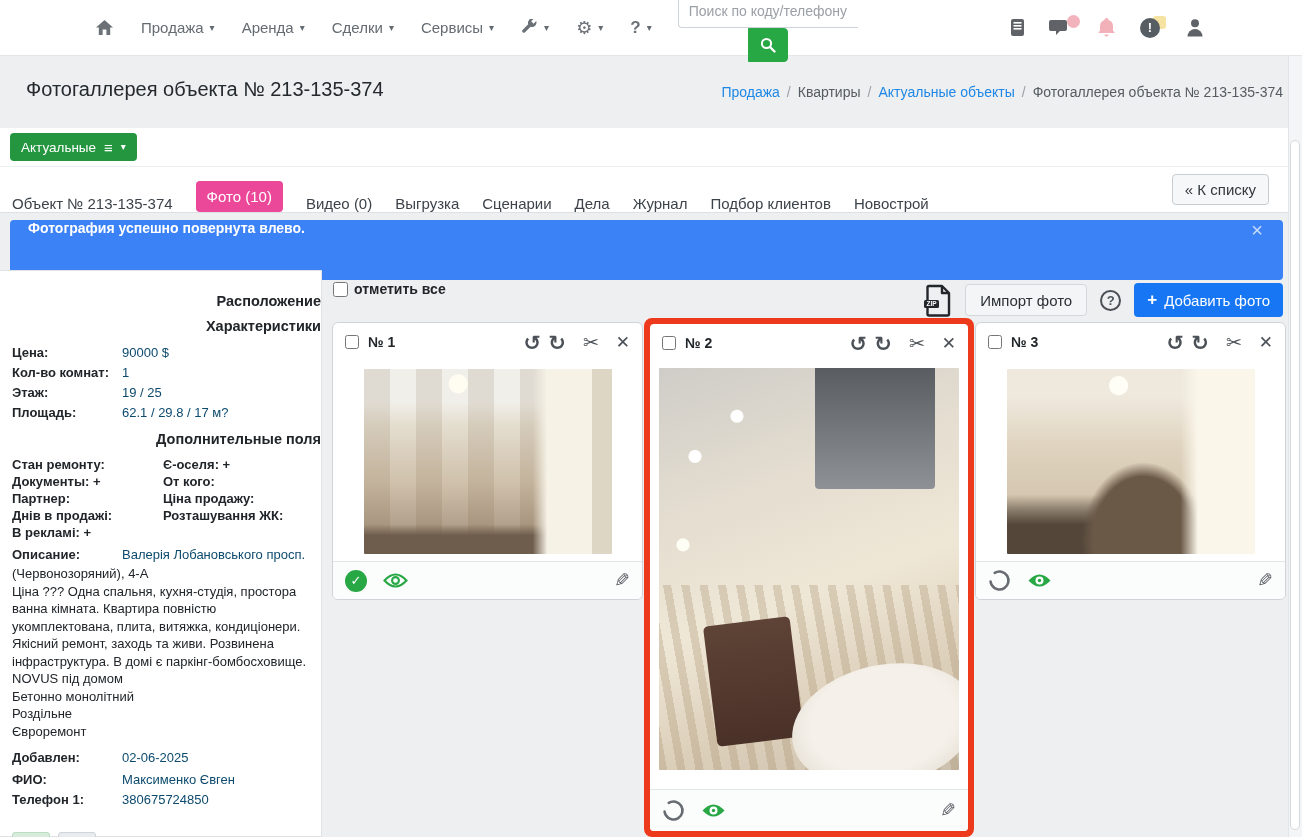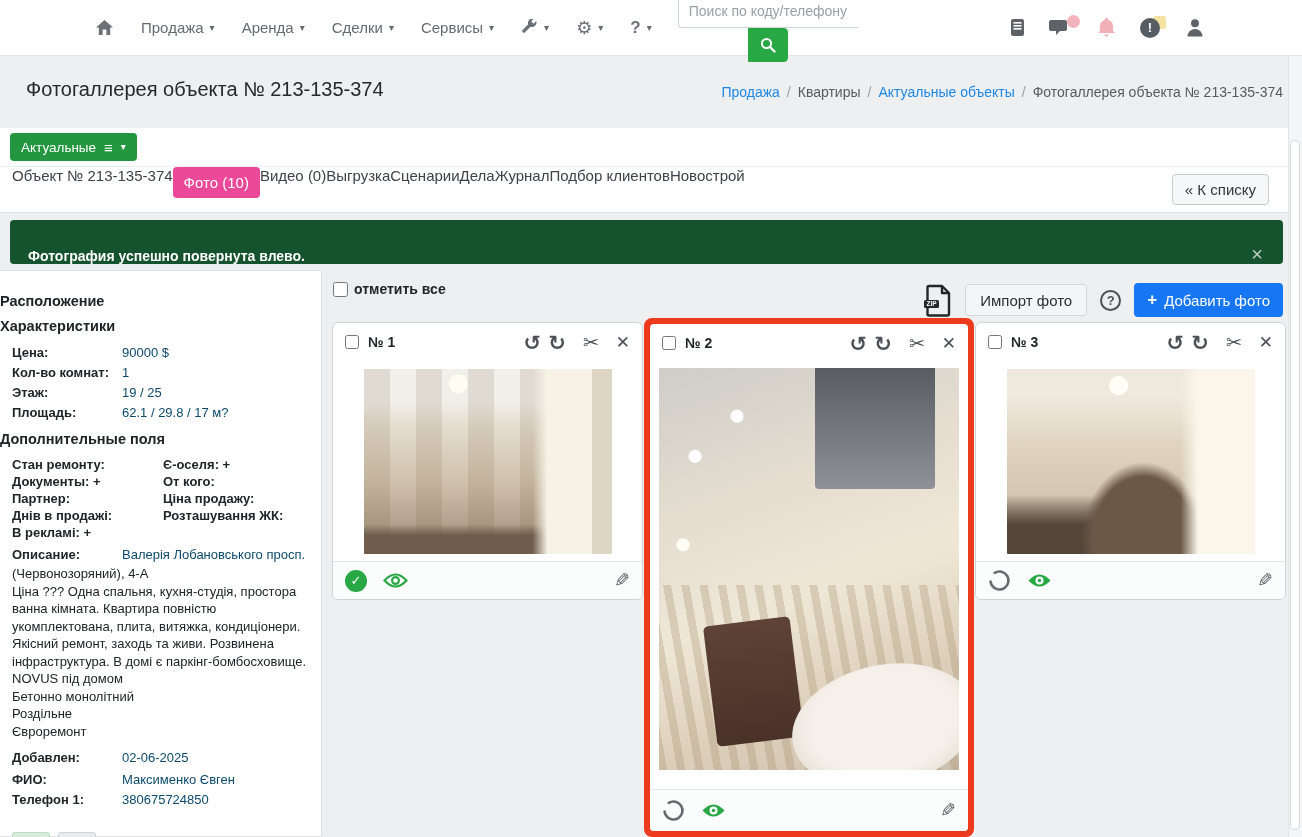--- a/index.html
+++ b/index.html
@@ -56,44 +56,44 @@
 
   
   .panel { position:absolute; top:128px; left:0; width:1288px; height:85px; background:#fff; border-bottom:1px solid #dde1e4; }
   .panel-row1 { height:39px; border-bottom:1px solid #eceff1; display:flex; align-items:center; padding:0 10px; }
   .btn-actual {
     height:28px; background:#23963f; border-radius:4px; color:#fff; font-size:13.5px;
     display:flex; align-items:center; gap:8px; padding:0 11px; cursor:pointer;
   }
   .btn-actual .menu-glyph { font-size:15px; font-weight:bold; }
   .btn-actual .caret { color:#fff; }
-  .panel-row2 { height:45px; display:flex; align-items:flex-start; padding:0 12px; position:relative; }
+  .panel-row2 { height:45px; display:flex; align-items:flex-end; padding:0 12px; gap:23px; position:relative; }
   .tab { font-size:15px; color:#3c434a; cursor:pointer; white-space:nowrap; }
   .tab.active { background:#ec4899; color:#fff; padding:7px 11px; border-radius:4px; }
   .btn-back {
     position:absolute; right:19px; top:7px; height:31px; padding:0 12px;
     background:#f6f7f8; border:1px solid #c8cdd2; border-radius:4px;
     font-size:15px; color:#33383d; display:flex; align-items:center; cursor:pointer;
   }
 
   
   .alert {
-    position:absolute; top:220px; left:10px; width:1273px; height:44px;
-    background:#14532d; border-radius:4px; display:flex; align-items:flex-end;
+    position:absolute; top:220px; left:10px; width:1273px; height:60px;
+    background:#3b82f6; border-radius:4px; display:flex; align-items:flex-start;
   }
   .alert-text { color:#fff; font-weight:bold; font-size:14px; margin-left:18px; }
   .alert-close { margin-left:auto; margin-right:20px; color:rgba(255,255,255,.72); font-size:20px; cursor:pointer; line-height:1; }
 
   
   .sidebar {
     position:absolute; top:270px; left:0; width:322px; bottom:0;
     background:#fff; border:1px solid #dfe3e6; border-left:none;
     padding-top:14px; font-size:13px; overflow:hidden;
   }
-  .sb-h { text-align:left; font-weight:bold; font-size:14.5px; margin:8px 0 9px; }
+  .sb-h { text-align:right; font-weight:bold; font-size:14.5px; margin:8px 0 9px; }
   .kv { padding:0 12px; line-height:20px; display:flex; }
   .kv .k { font-weight:bold; width:110px; flex:none; }
   .kv .v { color:#0c4a6e; }
   .kv.nowrap .v { white-space:nowrap; }
   .two-col { display:flex; padding:0 12px; margin-bottom:4px; }
   .two-col .colL { width:151px; flex:none; }
   .two-col div span { display:block; font-weight:bold; line-height:17px; }
   .desc-text { padding:0 14px 0 12px; line-height:17.5px; white-space:pre-line; margin-bottom:8px; }
   .kv.added { margin:4px 0 2px; }
   .crop-btn { position:absolute; top:832px; height:14px; width:38px; border-radius:3px; }

